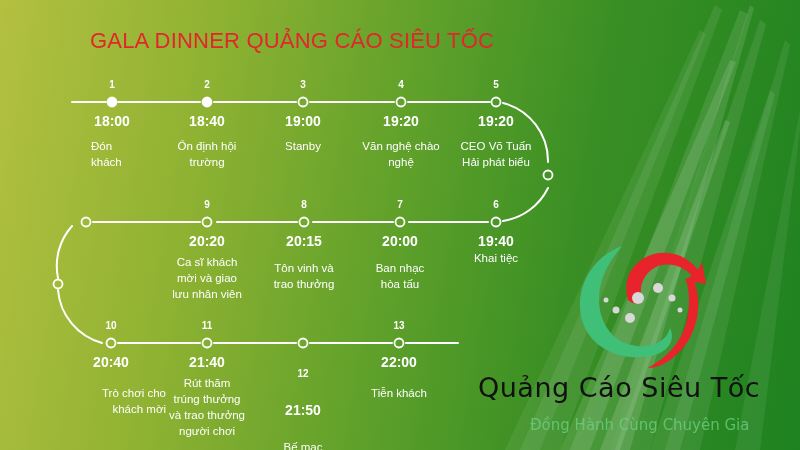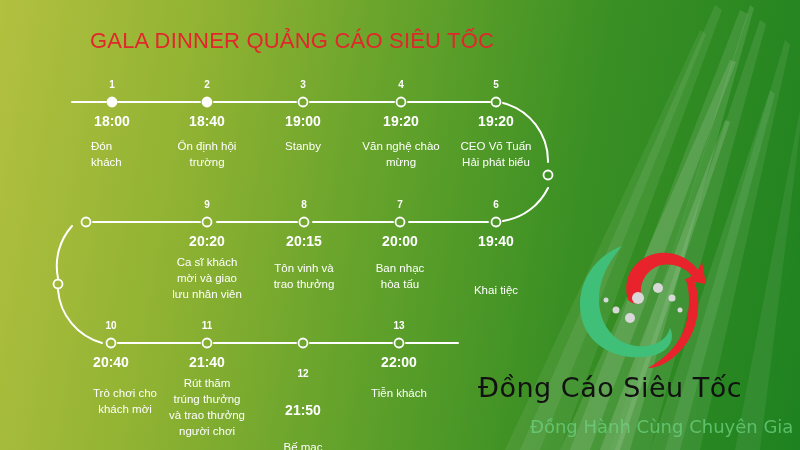--- a/index.html
+++ b/index.html
@@ -20,21 +20,21 @@
     .step .num { font-size: 10px; font-weight: bold; height: 14px; line-height: 14px; }
     .step .time { font-size: 14px; font-weight: bold; margin-top: 20px; line-height: 18px; }
     .step .desc { font-size: 11.5px; line-height: 16px; margin-top: 8px; }
     .logo { position: absolute; left: 570px; top: 240px; width: 140px; height: 130px; }
     .brand {
       position: absolute; left: 478px; top: 372px; white-space: nowrap;
       font-family: "DejaVu Sans", sans-serif; font-size: 27px; color: #111; letter-spacing: 0.5px;
     }
     .tagline {
       position: absolute; left: 530px; top: 416px; white-space: nowrap;
-      font-family: "DejaVu Sans", sans-serif; font-size: 18px; color: rgba(110,210,130,0.75);
+      font-family: "DejaVu Sans", sans-serif; font-size: 15px; color: rgba(110,210,130,0.75);
     }
   </style>
 </head>
 <body>
 
 <svg class="rays" viewBox="0 0 800 450">
   <g fill="#ffffff">
     <polygon points="715,5 722,10 560,450 520,450" opacity="0.08"></polygon>
     <polygon points="740,10 748,14 610,450 570,450" opacity="0.10"></polygon>
     <polygon points="760,20 766,24 650,450 615,450" opacity="0.09"></polygon>
@@ -122,36 +122,36 @@
   <div class="time">19:00</div>
   <div class="desc">
     <div>Stanby</div>
   </div>
 </div>
 <div class="step" style="left:346px; top:78px;">
   <div class="num">4</div>
   <div class="time">19:20</div>
   <div class="desc">
     <div>Văn nghệ chào</div>
-      <div>mừng</div>
+      <div>nghệ</div>
   </div>
 </div>
 <div class="step" style="left:441px; top:78px;">
   <div class="num">5</div>
   <div class="time">19:20</div>
   <div class="desc">
     <div>CEO Võ Tuấn</div>
       <div>Hải phát biểu</div>
   </div>
 </div>
 
 <div class="step" style="left:441px; top:198px;">
   <div class="num">6</div>
   <div class="time">19:40</div>
-  <div class="desc" style="margin-top:32px;">
+  <div class="desc" style="margin-top:0;">
     <div>Khai tiệc</div>
   </div>
 </div>
 <div class="step" style="left:345px; top:198px;">
   <div class="num">7</div>
   <div class="time">20:00</div>
   <div class="desc" style="margin-top:10px;">
     <div>Ban nhạc</div>
       <div>hòa tấu</div>
   </div>
@@ -170,21 +170,21 @@
   <div class="desc" style="margin-top:4px;">
     <div>Ca sĩ khách</div>
       <div>mời và giao</div>
       <div>lưu nhân viên</div>
   </div>
 </div>
 
 <div class="step" style="left:56px; top:319px;">
   <div class="num">10</div>
   <div class="time">20:40</div>
-  <div class="desc" style="margin-top:14px; text-align:center; padding-left:28px;">
+  <div class="desc" style="margin-top:14px; text-align:right; padding-left:28px;">
     <div>Trò chơi cho</div>
       <div>khách mời</div>
   </div>
 </div>
 <div class="step" style="left:152px; top:319px;">
   <div class="num">11</div>
   <div class="time">21:40</div>
   <div class="desc" style="margin-top:4px;">
     <div>Rút thăm</div>
       <div>trúng thưởng</div>
@@ -217,14 +217,14 @@
   <g fill="#d8d8d8">
     <circle cx="68" cy="58" r="6"></circle>
     <circle cx="88" cy="48" r="5"></circle>
     <circle cx="102" cy="58" r="3.5"></circle>
     <circle cx="110" cy="70" r="2.5"></circle>
     <circle cx="60" cy="78" r="5"></circle>
     <circle cx="46" cy="70" r="3.5"></circle>
     <circle cx="36" cy="60" r="2.5"></circle>
   </g>
 </svg>
-<div class="brand">Đồng Cáo Siêu Tốc</div>
+<div class="brand">Quảng Cáo Siêu Tốc</div>
 <div class="tagline">Đồng Hành Cùng Chuyên Gia</div>
 
 </body></html>

